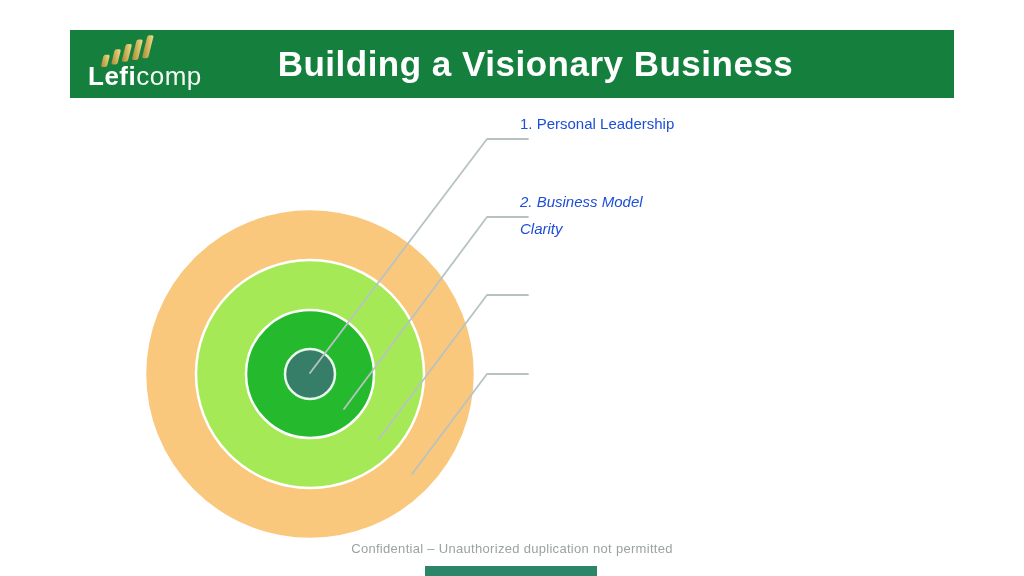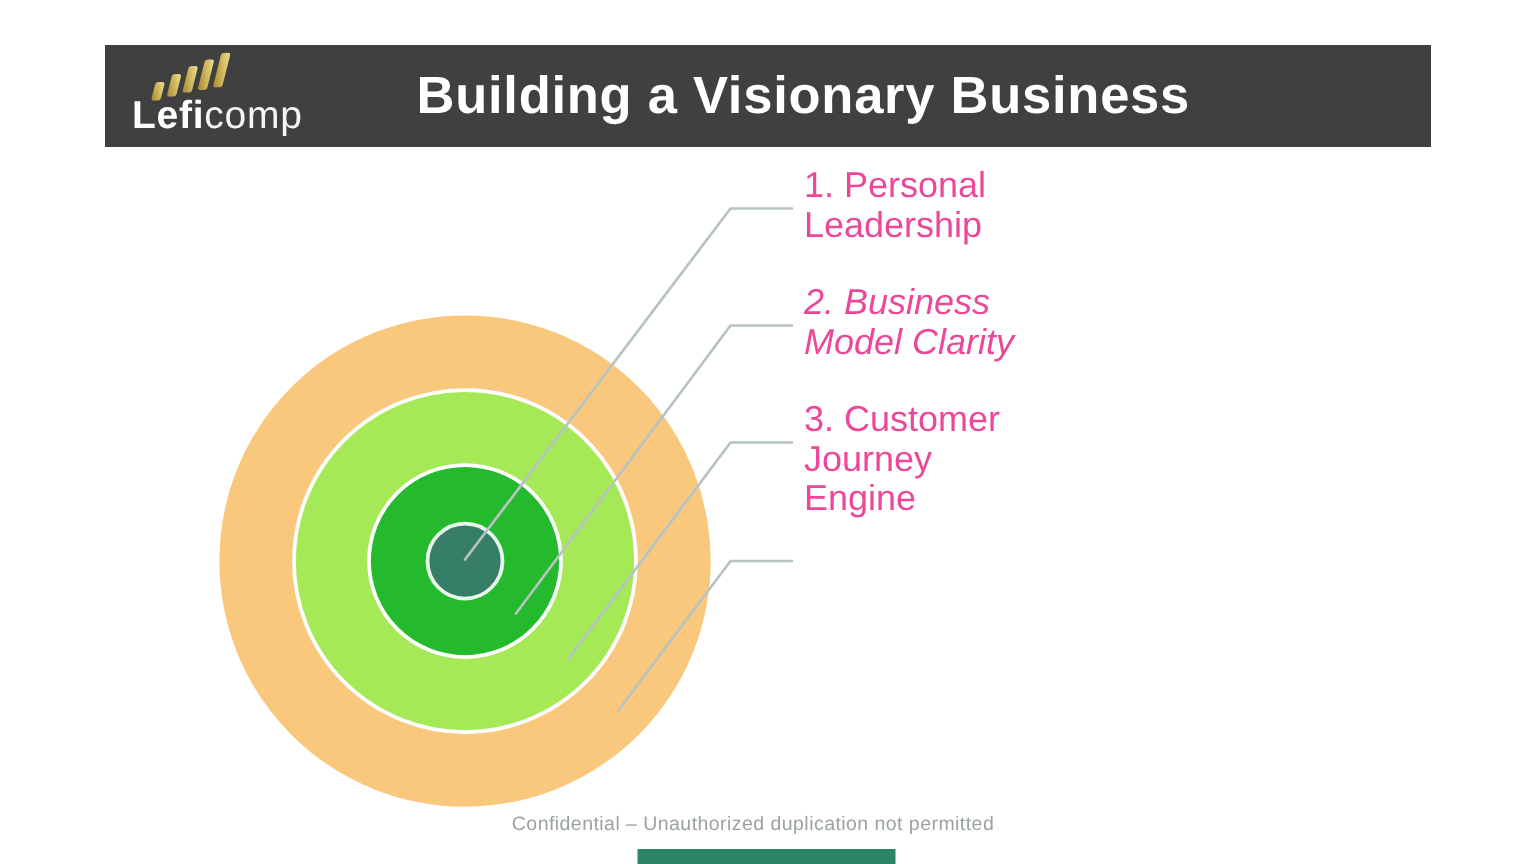--- a/index.html
+++ b/index.html
@@ -21,43 +21,43 @@
   .logo-text .bold{font-weight:700;}
   .logo-text .light{font-weight:400;opacity:.95;}
   .header-title{
     position:absolute;left:0;right:0;top:13px;text-align:center;
     padding-left:18px;color:#ffffff;font-size:35px;font-weight:700;
     letter-spacing:.5px;line-height:42px;margin-left:29px;
   }
   
   .diagram-svg{position:absolute;left:0;top:0;width:1024px;height:576px;}
   .ring-label{
-    position:absolute;left:536px;width:162px;color:#ec4899;
-    font-size:24px;line-height:26.5px;font-weight:500;
+    position:absolute;left:520px;width:162px;color:#1d4ed8;
+    font-size:15px;line-height:26.5px;font-weight:500;
   }
   .lbl1{top:111px;}
   .lbl2{top:189px;font-style:italic;}
   .lbl3{top:267px;}
   .lbl4{top:346px;}
   
   .footer-text{
-    position:absolute;left:302px;top:541px;width:400px;text-align:center;
+    position:absolute;left:312px;top:541px;width:400px;text-align:center;
     color:#9aa2a2;font-size:13px;letter-spacing:.3px;
   }
   .footer-accent-bar{
     position:absolute;left:425px;top:566px;width:172px;height:10px;
     background:#2B8568;
   }
 </style>
 </head>
 <body>
 
 <div class="slide">
 
-  <div class="header" style="background-color: #404040;">
+  <div class="header" style="background-color: #15803d;">
     <div class="logo">
       <svg class="logo-icon" width="62" height="34" viewBox="0 0 70 38">
         <defs>
           <linearGradient id="goldgrad" x1="0" y1="1" x2="1" y2="0">
             <stop offset="0" stop-color="#A9882F"></stop>
             <stop offset="1" stop-color="#F2E08C"></stop>
           </linearGradient>
         </defs>
         <g fill="url(#goldgrad)" transform="skewX(-14)">
           <rect x="12" y="22" width="7" height="14" rx="2"></rect>
@@ -81,18 +81,17 @@
     <g fill="none" stroke-width="1.8" stroke-linejoin="round" stroke-linecap="round">
       <polyline points="310,373 487,139 528,139" stroke="#B7C3C3"></polyline>
       <polyline points="344,409 487,217 528,217" stroke="#B7C3C3"></polyline>
       <polyline points="379,439 487,295 528,295" stroke="#B7C3C3"></polyline>
       <polyline points="412,474 487,374 528,374" stroke="#B7C3C3"></polyline>
     </g>
   </svg>
 
   <div class="ring-label lbl1">1. Personal Leadership</div>
   <div class="ring-label lbl2">2. Business Model Clarity</div>
-  <div class="ring-label lbl3">3. Customer Journey Engine</div>
 
   <div class="footer-text">Confidential – Unauthorized duplication not permitted</div>
   <div class="footer-accent-bar" style="background-color: rgb(43, 133, 104);"></div>
 
 </div>
 
 </body></html>

